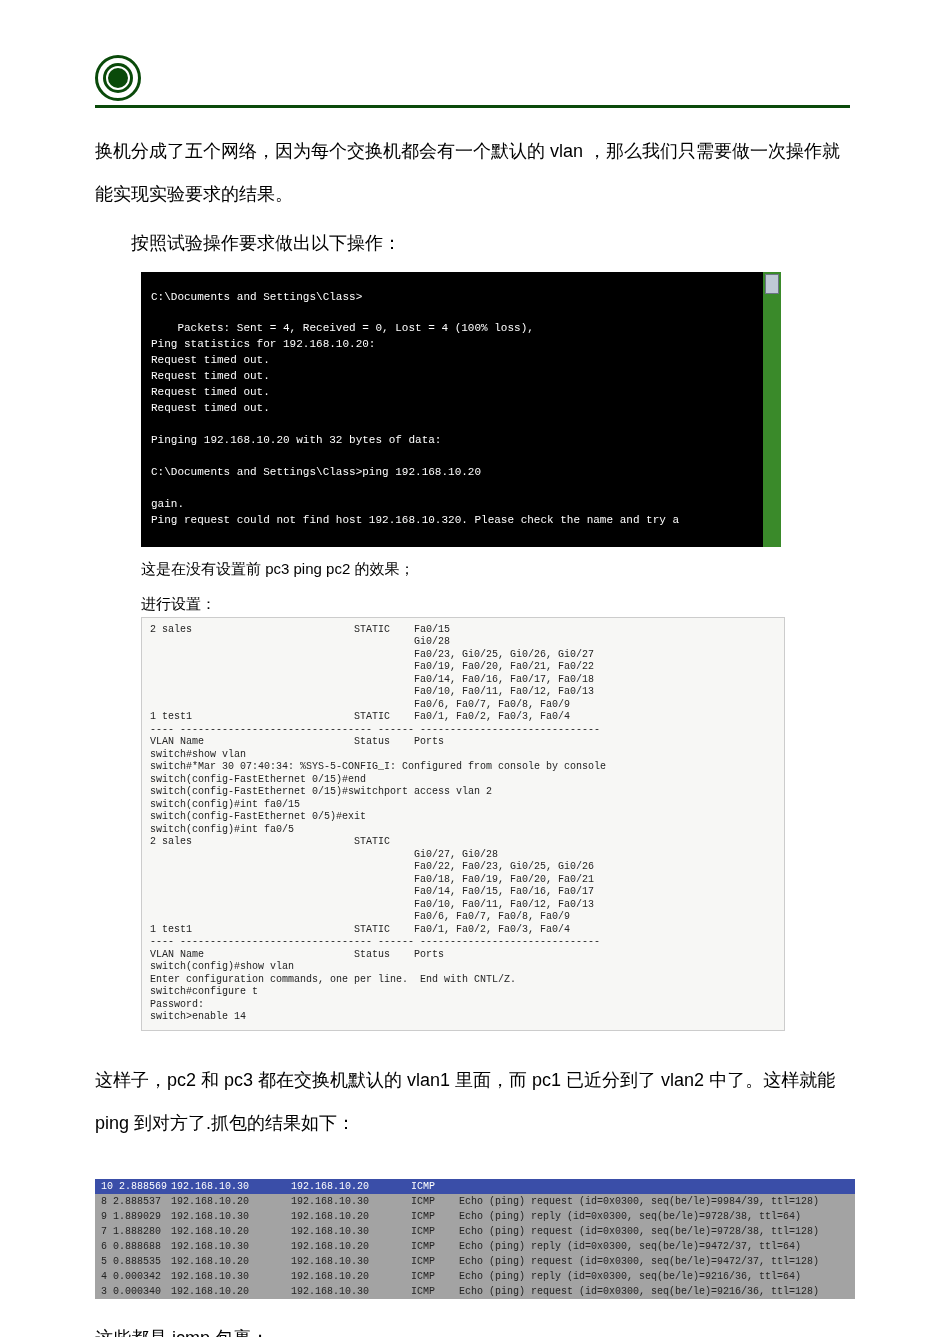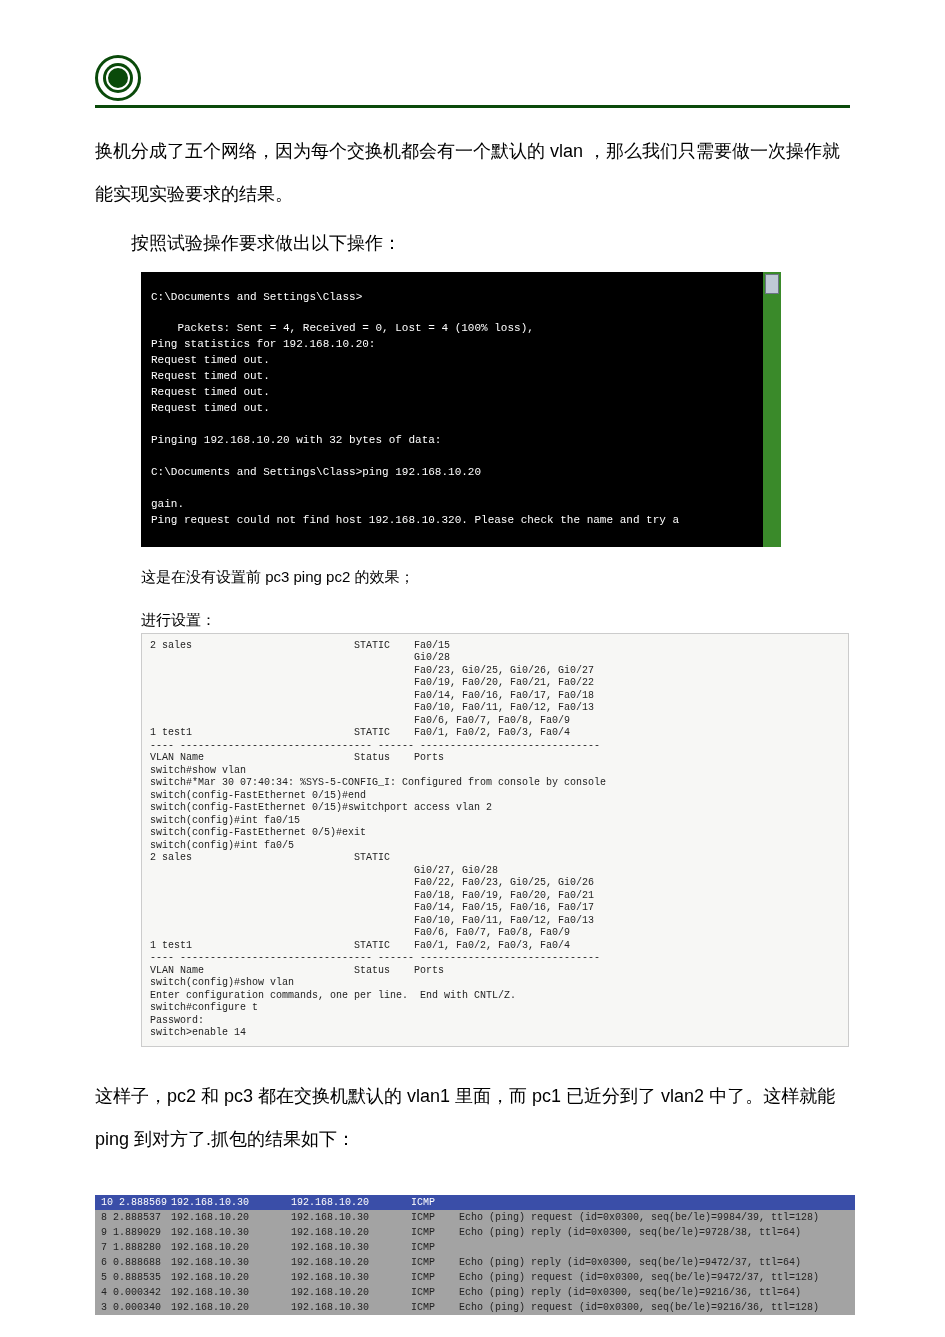--- a/index.html
+++ b/index.html
@@ -88,25 +88,25 @@
       content:"";
       position:absolute;
       right:-16px; top:2px;
       width:12px; height:18px;
       background:#bfc9d6;
       border:1px solid #6b7485;
     }
     .caption {
       font-size: 15px;
       margin-left: 46px;
-      margin-top: 16px;
+      margin-top: 8px;
     }
     
     .vlan-block {
-      width: 708px;
+      width: 644px;
       margin-left: 46px;
       font-family: "Courier New", monospace;
       font-size: 10px;
       color:#222;
       line-height: 1.25;
       background:#f7f7f5;
       border:1px solid #ccc;
       padding:6px 8px;
       white-space: pre;
     }
@@ -223,20 +223,21 @@
       <span class="c-src">192.168.10.30</span>
       <span class="c-dst">192.168.10.20</span>
       <span class="c-pro">ICMP</span>
       <span class="c-inf">Echo (ping) reply    (id=0x0300, seq(be/le)=9728/38, ttl=64)</span>
     </div>
     <div class="pkt-row pkt-norm">
       <span class="c-no"> 7 1.888280</span>
       <span class="c-src">192.168.10.20</span>
       <span class="c-dst">192.168.10.30</span>
       <span class="c-pro">ICMP</span>
+      <span class="c-inf">Echo (ping) request  (id=0x0300, seq(be/le)=9728/38, ttl=128)</span>
     </div>
     <div class="pkt-row pkt-norm">
       <span class="c-no"> 6 0.888688</span>
       <span class="c-src">192.168.10.30</span>
       <span class="c-dst">192.168.10.20</span>
       <span class="c-pro">ICMP</span>
       <span class="c-inf">Echo (ping) reply    (id=0x0300, seq(be/le)=9472/37, ttl=64)</span>
     </div>
     <div class="pkt-row pkt-norm">
       <span class="c-no"> 5 0.888535</span>

